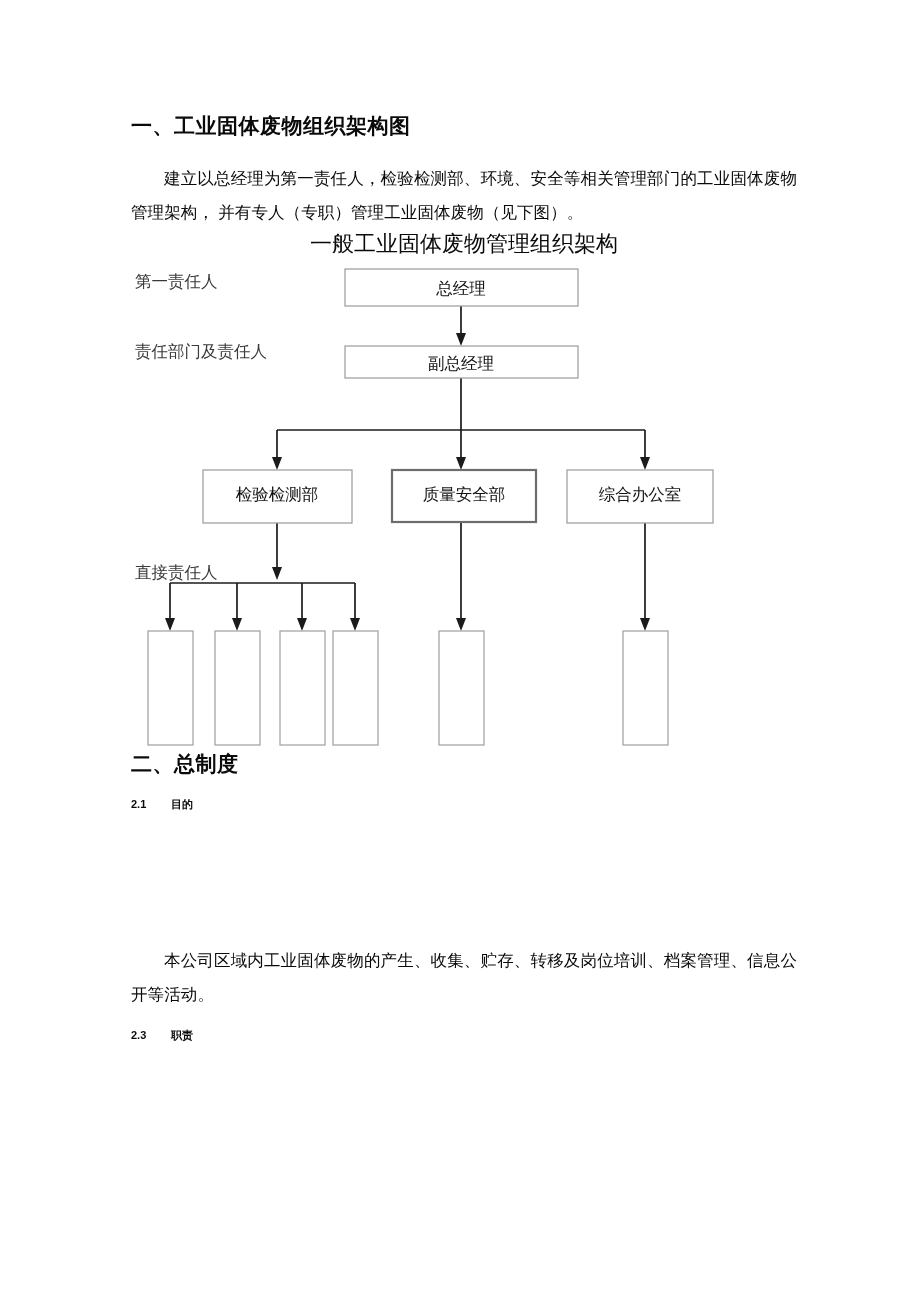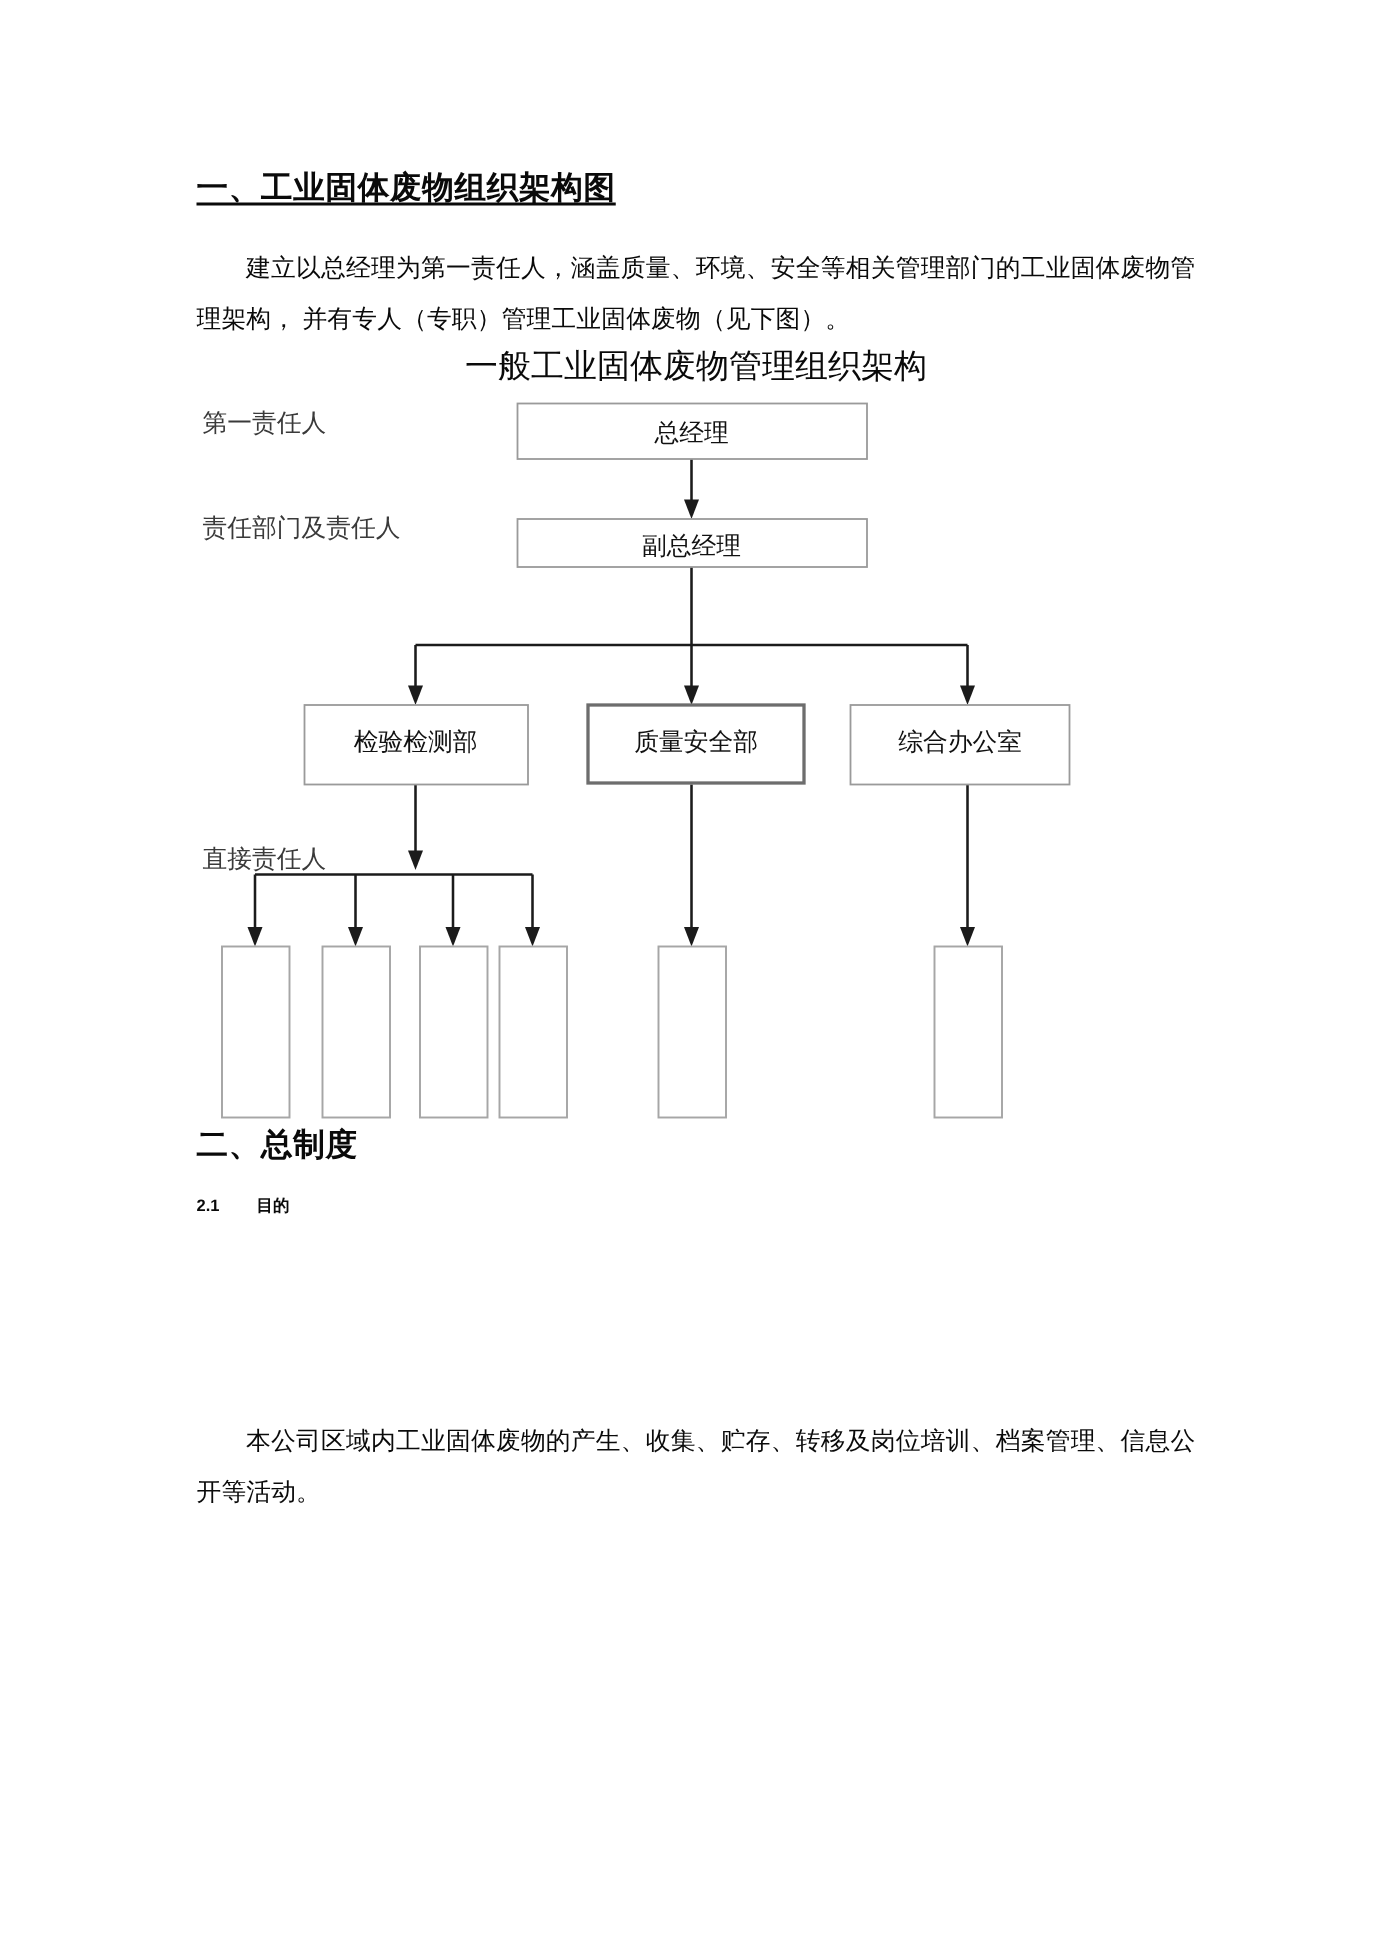--- a/index.html
+++ b/index.html
@@ -27,21 +27,20 @@
   h1.doc-h1 {
     font-family: "Liberation Sans", "DejaVu Sans", sans-serif;
     font-size: 21px;
     font-weight: bold;
     letter-spacing: 0.5px;
     margin: 0;
     padding: 0;
     line-height: 1.2;
   }
   h1.doc-h1.underlined {
-    text-decoration: underline;
     text-underline-offset: 3px;
   }
   h2.doc-h2 {
     font-family: "Liberation Sans", "DejaVu Sans", sans-serif;
     font-size: 11px;
     font-weight: bold;
     margin: 0;
     padding: 0;
     line-height: 1.2;
   }
@@ -104,21 +103,21 @@
 </head>
 <body>
 
 <div class="page">
 
   <div class="abs" style="left:131px; top:113px; width:666px;">
     <h1 class="doc-h1 underlined">一、工业固体废物组织架构图</h1>
   </div>
 
   <div class="abs" style="left:131px; top:162px; width:666px;">
-    <p class="body-text indent">建立以总经理为第一责任人，涵盖质量、环境、安全等相关管理部门的工业固体废物管理架构，    并有专人（专职）管理工业固体废物（见下图）。</p>
+    <p class="body-text indent">建立以总经理为第一责任人，检验检测部、环境、安全等相关管理部门的工业固体废物管理架构，    并有专人（专职）管理工业固体废物（见下图）。</p>
   </div>
 
   <div class="abs" style="left:131px; top:231px; width:666px;">
     <div class="diagram-caption">一般工业固体废物管理组织架构</div>
   </div>
 
   <svg id="org-chart" width="920" height="1301" viewBox="0 0 920 1301">
 
     <text class="org-label" x="135" y="287">第一责任人</text>
     <text class="org-label" x="135" y="357">责任部门及责任人</text>
@@ -225,14 +224,19 @@
   <div class="abs" style="left:131px; top:798px; width:666px;">
     <h2 class="doc-h2">
       <span class="num">2.1</span><span>目的</span>
     </h2>
   </div>
 
   <div class="abs" style="left:131px; top:944px; width:666px;">
     <p class="body-text indent">本公司区域内工业固体废物的产生、收集、贮存、转移及岗位培训、档案管理、信息公开等活动。</p>
   </div>
 
+  <div class="abs" style="left:131px; top:1029px; width:666px;">
+    <h2 class="doc-h2">
+      <span class="num">2.3</span><span>职责</span>
+    </h2>
+  </div>
 
 </div>
 
 </body></html>

